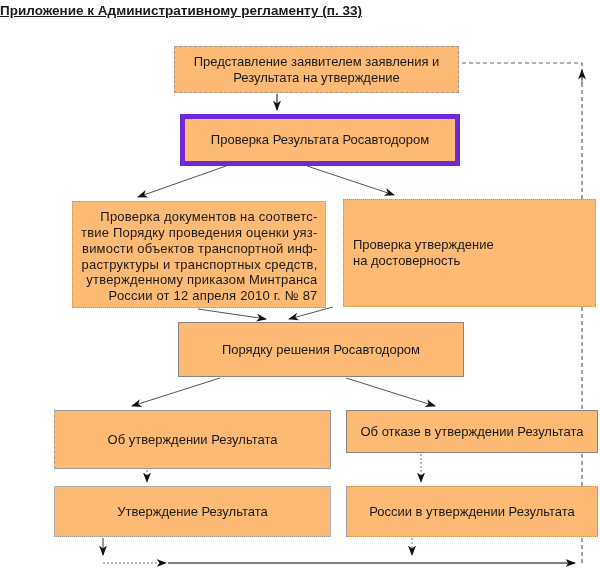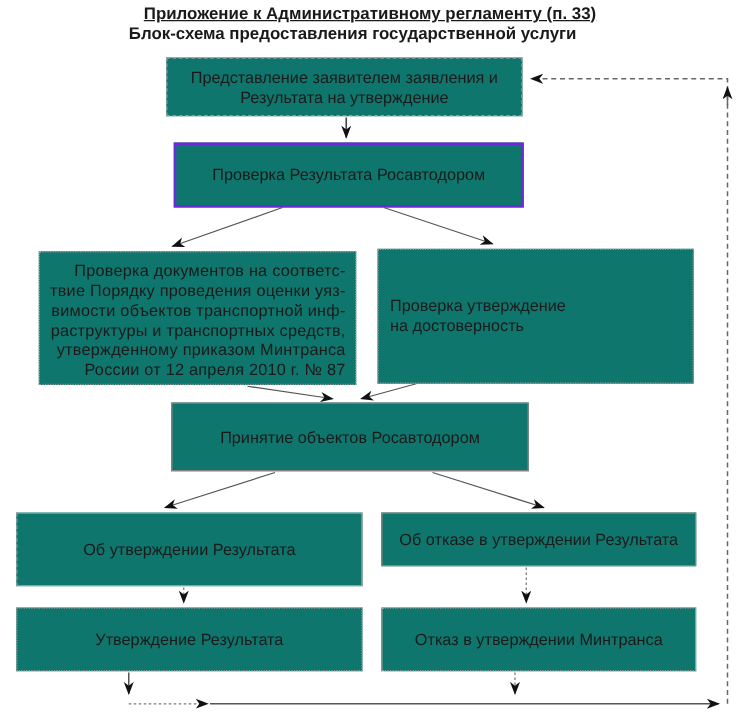--- a/index.html
+++ b/index.html
@@ -1,53 +1,52 @@
 <!DOCTYPE html>
 <html><head>
 <meta charset="utf-8">
 <style>
   html,body{margin:0;padding:0;background:#fff;}
   #canvas{
     position:relative;width:600px;height:575px;background:#fff;overflow:hidden;
     font-family:"Liberation Sans",sans-serif;color:#1a1a1a;
   }
   .page-title{
-    position:absolute;top:3px;left:0;width:592px;text-align:center;
+    position:absolute;top:3px;left:0;width:592px;text-align:left;
     font-size:13.5px;font-weight:bold;text-decoration:underline;white-space:nowrap;
   }
   .page-subtitle{
     position:absolute;top:19px;left:103px;
     font-size:13.5px;font-weight:bold;white-space:nowrap;
   }
   .node{
-    position:absolute;background:#0f766e;box-sizing:border-box;
+    position:absolute;background:#fdba74;box-sizing:border-box;
     display:flex;align-items:center;justify-content:center;
-    font-size:13px;line-height:1.22;text-align:center;padding:3px 8px;
+    font-size:13px;line-height:1.22;text-align:center;padding:3px 8px;margin-left:41px;
   }
   .pre{white-space:pre-line;}
   #n-submission   {left:133px;top:46px; width:285px;height:47px;border:1px dashed #9a9a9a;}
-  #n-resultcheck  {left:139px;top:114px;width:280px;height:52px;border:2px solid #6d28d9;}
+  #n-resultcheck  {left:139px;top:114px;width:280px;height:52px;border:5px solid #6d28d9;}
   #n-compliance   {left:31px; top:201px;width:254px;height:107px;border:1px dotted #999;
                    justify-content:flex-start;align-items:flex-start;text-align:right;padding:7px 4px 4px 8px;letter-spacing:0.2px;}
   #n-authenticity {left:302px;top:199px;width:253px;height:108px;border:1px dotted #999;
                    justify-content:flex-start;text-align:left;padding-left:9px;}
   #n-decision     {left:137px;top:322px;width:286px;height:55px;border:1px solid #848484;}
   #n-approvaldec  {left:13px; top:410px;width:277px;height:59px;border:1px solid #9a9a9a;border-left-style:dashed;}
   #n-refusaldec   {left:305px;top:410px;width:252px;height:43px;border:1px solid #848484;}
   #n-approval     {left:13px; top:486px;width:277px;height:51px;border:1px dotted #999;}
   #n-refusal      {left:305px;top:486px;width:252px;height:51px;border:1px solid #9a9a9a;border-top-style:dotted;border-bottom-style:dotted;}
   svg.flow{position:absolute;left:0;top:0;width:600px;height:575px;pointer-events:none;}
 </style>
 </head>
 <body>
 
 <div id="canvas">
 
   <div class="page-title">Приложение к Административному регламенту (п. 33)</div>
-  <div class="page-subtitle">Блок-схема предоставления государственной услуги</div>
 
   <svg class="flow" viewBox="0 0 600 575">
     <defs>
       <marker id="ah" markerWidth="11" markerHeight="9" refX="9.5" refY="4" orient="auto" markerUnits="userSpaceOnUse">
         <path d="M0,0 L10.5,4 L0,8 L3,4 Z" fill="#111"></path>
       </marker>
     </defs>
 
     <line x1="277" y1="94" x2="277" y2="110" stroke="#444" stroke-width="1.3" marker-end="url(#ah)"></line>
 
@@ -77,19 +76,19 @@
   <div class="node" id="n-submission">Представление заявителем заявления и Результата на утверждение</div>
   <div class="node" id="n-resultcheck">Проверка Результата Росавтодором</div>
   <div class="node pre" id="n-compliance">Проверка документов на соответс-
 твие Порядку проведения оценки уяз-
 вимости объектов транспортной инф-
 раструктуры и транспортных средств,
 утвержденному приказом Минтранса
 России от 12 апреля 2010 г. № 87</div>
   <div class="node pre" id="n-authenticity">Проверка утверждение
 на достоверность</div>
-  <div class="node" id="n-decision">Принятие объектов Росавтодором</div>
+  <div class="node" id="n-decision">Порядку решения Росавтодором</div>
   <div class="node" id="n-approvaldec">Об утверждении Результата</div>
   <div class="node" id="n-refusaldec">Об отказе в утверждении Результата</div>
   <div class="node" id="n-approval">Утверждение Результата</div>
-  <div class="node" id="n-refusal">Отказ в утверждении Минтранса</div>
+  <div class="node" id="n-refusal">России в утверждении Результата</div>
 
 </div>
 
 </body></html>

